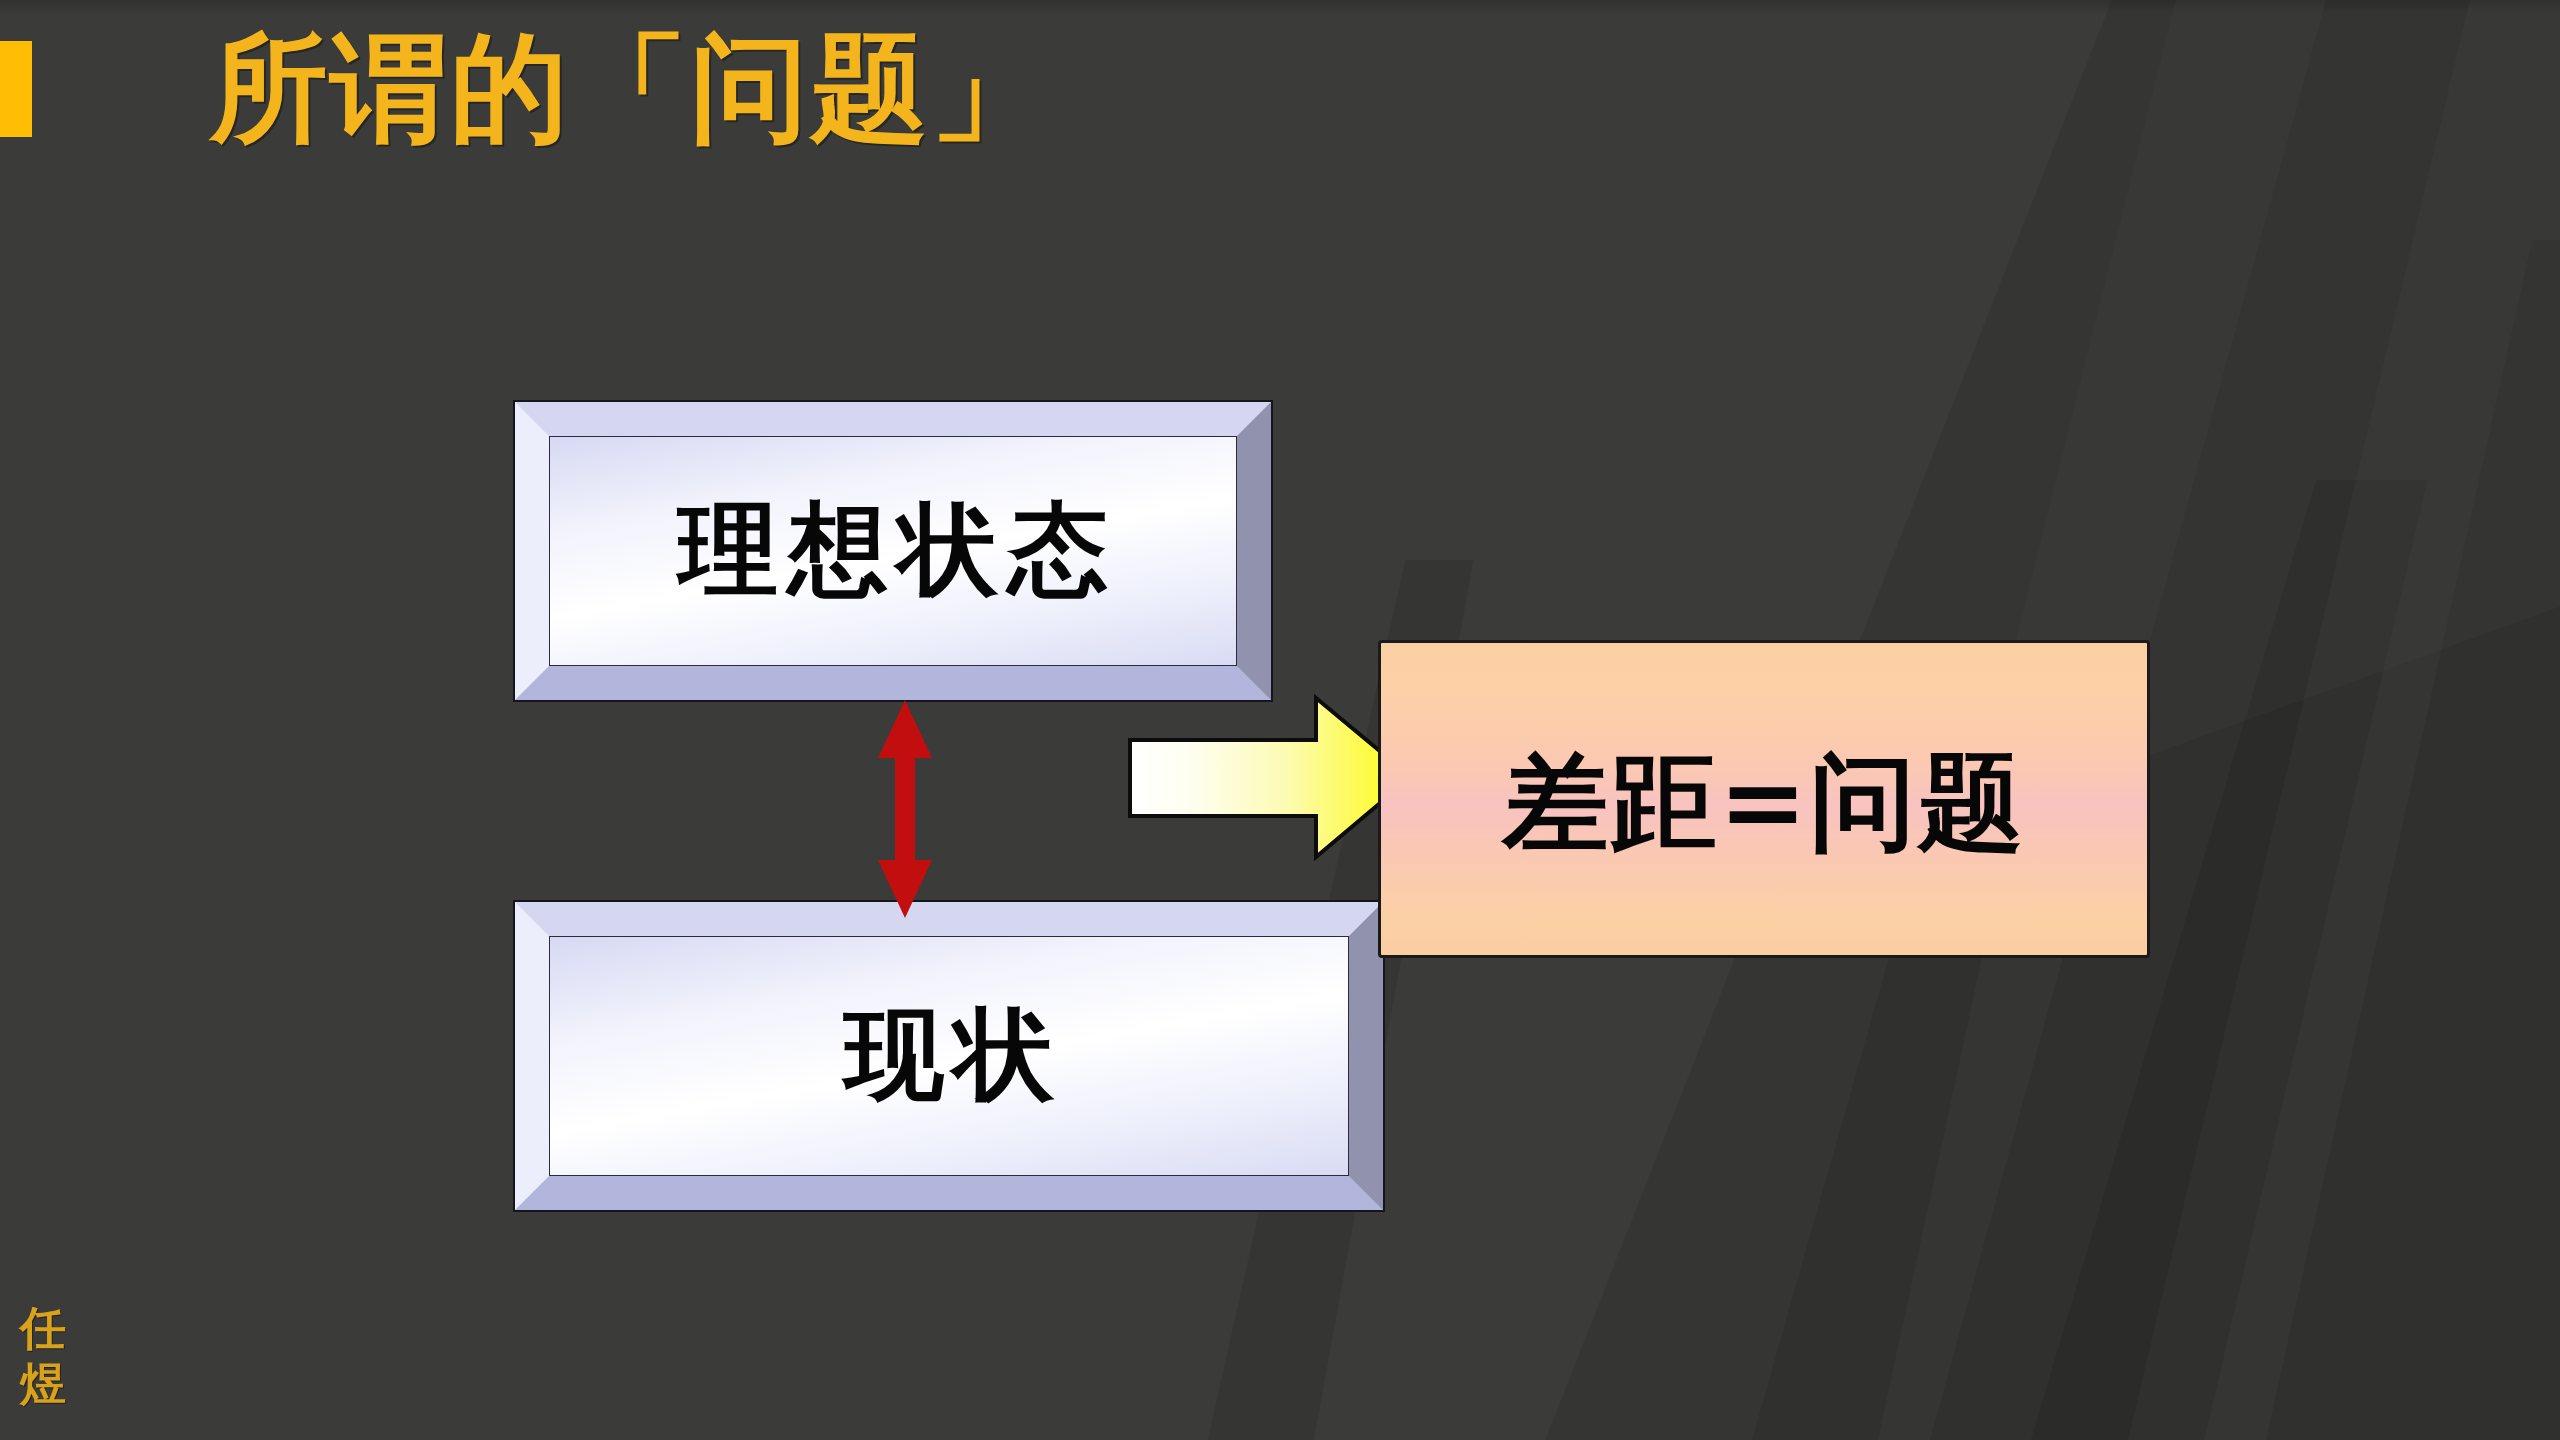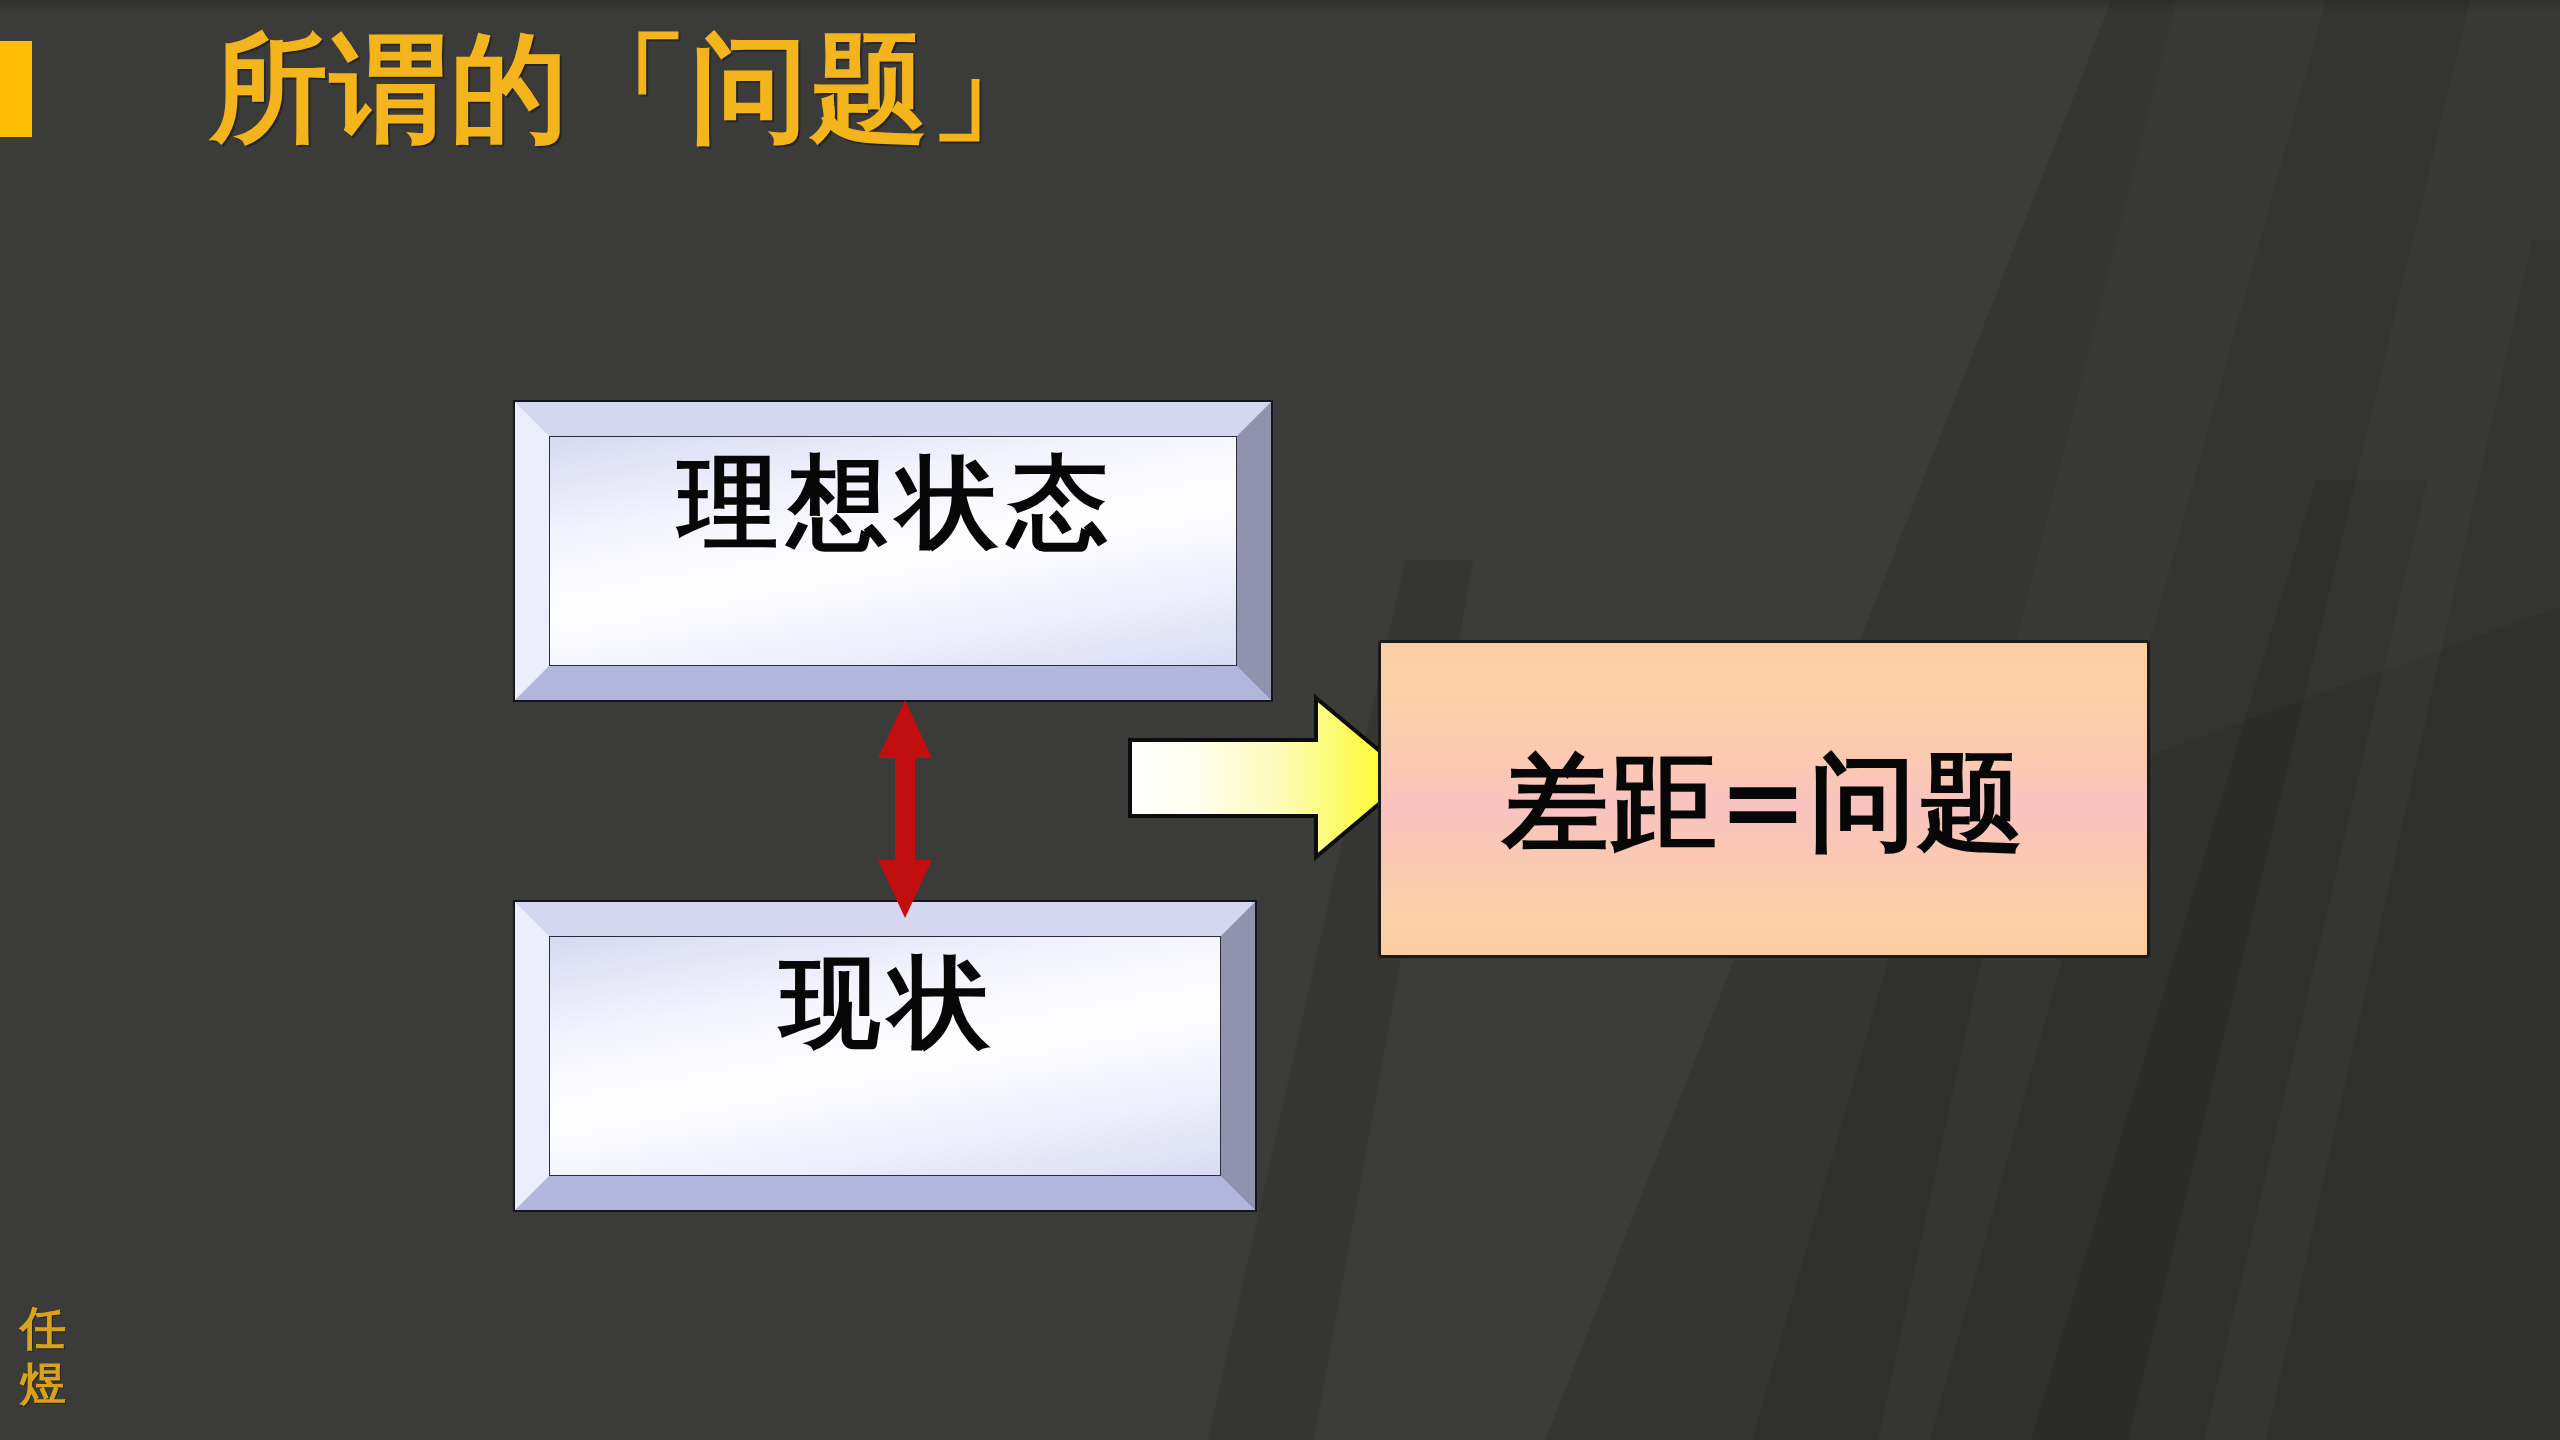--- a/index.html
+++ b/index.html
@@ -79,21 +79,21 @@
     border-width: 37px;
     border-color: #d9dbf2 #9a9cb5 #b7bade #e8e9fa;
     border-top-color: #d5d7f0;
     border-right-color: #9193ae;
     border-bottom-color: #b3b6dc;
     border-left-color: #eceefc;
     background: linear-gradient(170deg, #d7d9f3 0%, #f2f3fc 28%, #ffffff 52%, #eceefb 78%, #d9dbf3 100%);
     outline: 2px solid #15151f;
     outline-offset: -2px;
     display: flex;
-    align-items: flex-start;
+    align-items: center;
     justify-content: center;
   }
   .bevel-box::before {
     
     content: "";
     position: absolute;
     inset: -1px;
     border: 1px solid #2b2b3c;
     pointer-events: none;
   }
@@ -102,21 +102,21 @@
     font-weight: bold;
     color: #070707;
     white-space: nowrap;
     letter-spacing: 10px;
     text-indent: 10px;
   }
 
   #box-ideal  { left: 513px; top: 400px;  width: 760px; height: 302px; }
   #box-ideal .box-label  { font-size: 100px; }
 
-  #box-current{ left: 513px; top: 900px;  width: 744px; height: 312px; }
+  #box-current{ left: 513px; top: 900px;  width: 872px; height: 312px; }
   #box-current .box-label { font-size: 100px; }
 
   
   #gap-arrow {
     position: absolute;
     left: 862px;
     top: 700px;
     width: 86px;
     height: 218px;
   }

